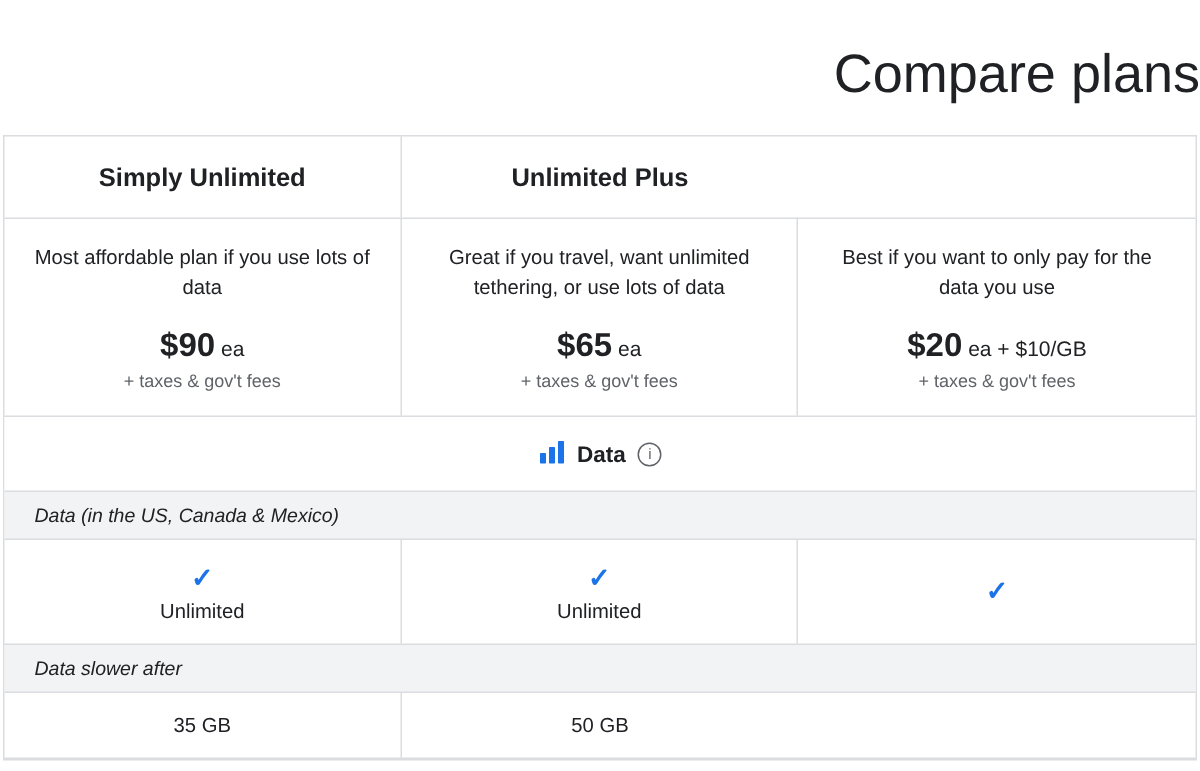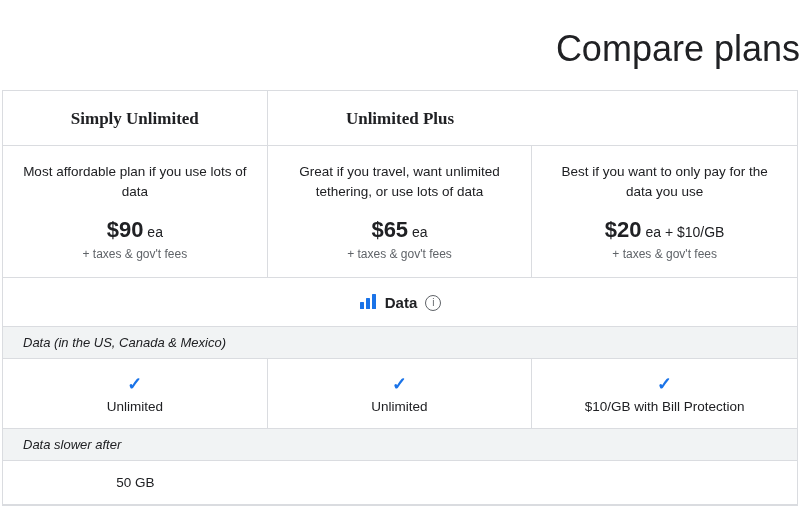--- a/index.html
+++ b/index.html
@@ -22,21 +22,20 @@
       grid-template-columns: 1fr 1fr 1fr;
       border-bottom: 1px solid #dadce0;
     }
     .plan-header-cell {
       padding: 18px 20px 16px;
       text-align: center;
       font-size: 17px;
       font-weight: 600;
       border-right: 1px solid #dadce0;
       color: #202124;
-      font-family: Liberation Serif, serif;
     }
     .plan-header-cell:last-child { border-right: none; }
     .plan-details-row {
       display: grid;
       grid-template-columns: 1fr 1fr 1fr;
       border-bottom: 1px solid #dadce0;
     }
     .plan-detail-cell {
       padding: 16px 20px;
       text-align: center;
@@ -186,25 +185,27 @@
     <div class="feature-cell">
       <span class="checkmark">✓</span>
       <span>Unlimited</span>
     </div>
     <div class="feature-cell">
       <span class="checkmark">✓</span>
       <span>Unlimited</span>
     </div>
     <div class="feature-cell">
       <span class="checkmark">✓</span>
-      <span>$10/GB with Bill Protection</span>
     </div>
   </div>
 
   <div class="category-row">Data slower after</div>
 
   <div class="feature-row">
     <div class="feature-cell">
+      <span>35 GB</span>
+    </div>
+    <div class="feature-cell">
       <span>50 GB</span>
     </div>
   </div>
 
 </div>
 
 </body></html>

